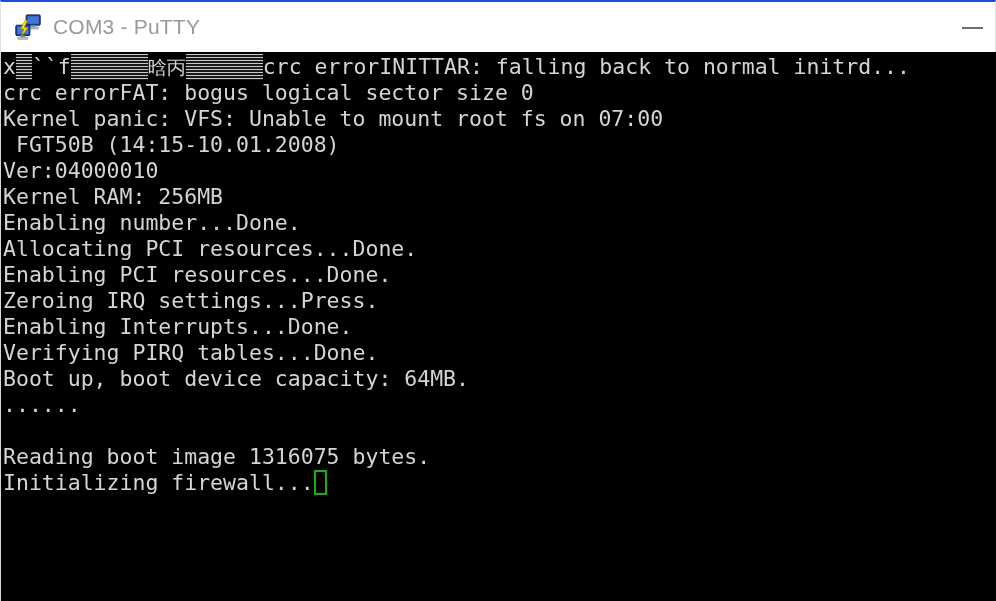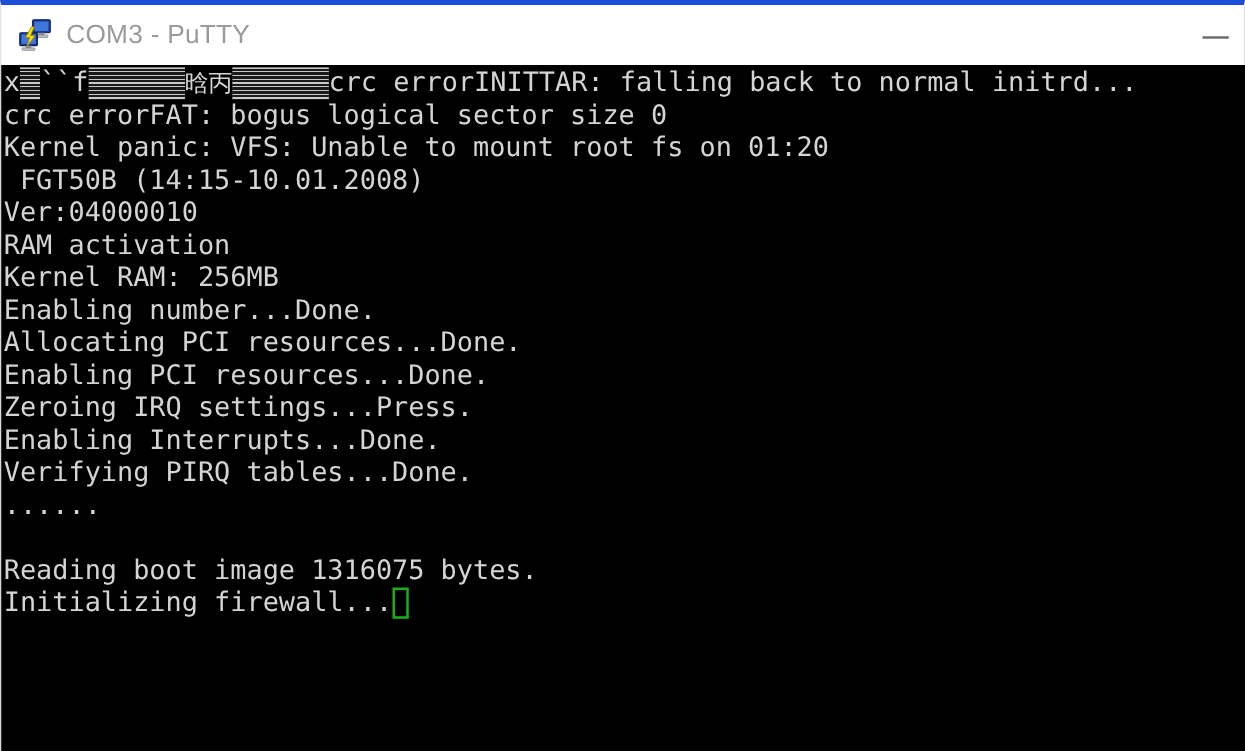--- a/index.html
+++ b/index.html
@@ -23,21 +23,21 @@
   }
 
   
   #titlebar {
     position: absolute;
     left: 0;
     top: 0;
     width: 996px;
     height: 52px;
     background: #ffffff;
-    border-top: 4px solid #1d4ed8;
+    border-top: 2px solid #1d4ed8;
     border-left: 1px solid #e2e2e2;
     border-right: 1px solid #e2e2e2;
     box-sizing: border-box;
     display: flex;
     align-items: center;
   }
 
   #app-icon {
     width: 30px;
     height: 30px;
@@ -182,31 +182,31 @@
       </button>
     </div>
   </div>
 
   <div id="terminal">
     <div id="term-lines">
 
       <div class="tline"><span>x</span><span class="glitch g1"></span><span>``f</span><span class="glitch g2"></span><span class="cjk">晗丙</span><span class="glitch g3"></span><span>crc errorINITTAR: falling back to normal initrd...</span></div>
 
       <div class="tline">crc errorFAT: bogus logical sector size 0</div>
-      <div class="tline">Kernel panic: VFS: Unable to mount root fs on 01:20</div>
+      <div class="tline">Kernel panic: VFS: Unable to mount root fs on 07:00</div>
       <div class="tline"> FGT50B (14:15-10.01.2008)</div>
       <div class="tline">Ver:04000010</div>
-      <div class="tline">RAM activation</div>
       <div class="tline">Kernel RAM: 256MB</div>
       <div class="tline">Enabling number...Done.</div>
       <div class="tline">Allocating PCI resources...Done.</div>
       <div class="tline">Enabling PCI resources...Done.</div>
       <div class="tline">Zeroing IRQ settings...Press.</div>
       <div class="tline">Enabling Interrupts...Done.</div>
       <div class="tline">Verifying PIRQ tables...Done.</div>
+      <div class="tline">Boot up, boot device capacity: 64MB.</div>
       <div class="tline">......</div>
       <div class="tline"></div>
       <div class="tline">Reading boot image 1316075 bytes.</div>
       <div class="tline"><span>Initializing firewall...</span><span id="cursor"></span></div>
 
     </div>
   </div>
 
 </div>
 

